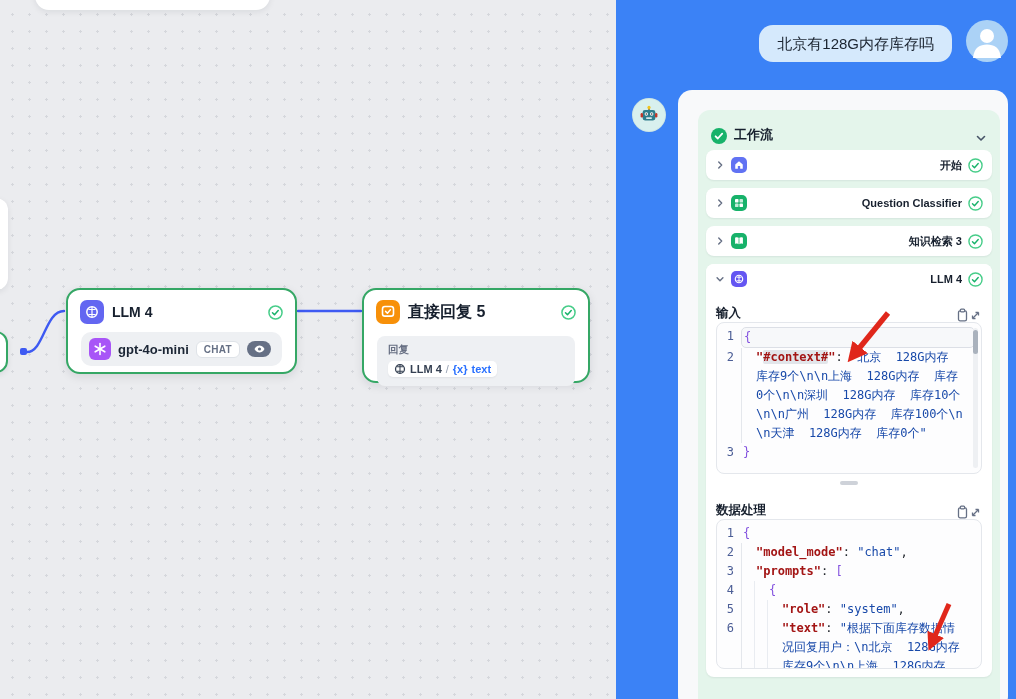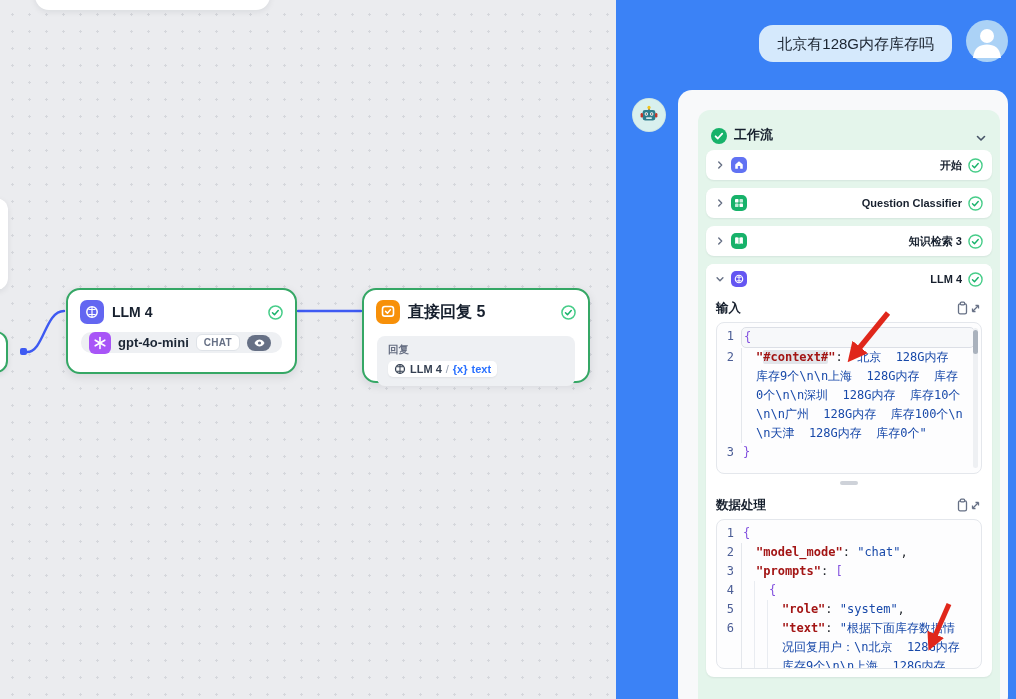--- a/index.html
+++ b/index.html
@@ -19,21 +19,21 @@
     box-shadow:0 2px 6px rgba(16,24,40,.08); }
   .edge-handle { position:absolute; width:7px; height:7px; background:#3e5af2; border-radius:2px; }
 
   .flow-node { position:absolute; background:#fff; border:2px solid #35a765; border-radius:14px;
     box-shadow:0 3px 10px rgba(16,24,40,.10); }
   .node-head { display:flex; align-items:center; gap:8px; padding:10px 12px 8px 12px; }
   .node-ic24 { width:24px; height:24px; border-radius:7px; display:flex; align-items:center; justify-content:center; flex:none; }
   .node-title { font-size:14px; font-weight:700; color:#17202e; flex:1; }
   .ring-check { width:15px; height:15px; flex:none; }
 
-  .model-pill { margin:0 13px; height:21px; background:#eef0f3; border-radius:10px;
+  .model-pill { margin:0 13px; height:34px; background:#eef0f3; border-radius:10px;
     display:flex; align-items:center; gap:7px; padding:0 8px;text-align:center; }
   .gpt-ic { width:22px; height:22px; border-radius:6px; background:#a855f7; display:flex; align-items:center; justify-content:center; flex:none; }
   .model-name { font-size:13px; font-weight:700; color:#1b2534; }
   .chat-badge { font-size:10px; font-weight:700; color:#667085; background:#fff; border:1px solid #dfe3e8;
     border-radius:6px; padding:2px 7px; letter-spacing:.3px; }
   .eye-pill { background:#667085; border-radius:9px; width:24px; height:16px; display:flex; align-items:center; justify-content:center; }
 
   .answer-box { margin:4px 13px; background:#eef0f3; border-radius:8px; padding:7px 11px; }
   .answer-box-label { font-size:10.5px; color:#676f83; font-weight:600; margin-bottom:4px; }
   .var-pill { display:inline-flex; align-items:center; gap:4px; background:#fff; border-radius:5px; padding:2px 6px;
@@ -61,21 +61,21 @@
 
   .trace-row { height:30px; background:#fff; border-radius:8px; box-shadow:0 1px 2px rgba(16,24,40,.07);
     display:flex; align-items:center; gap:6px; padding:0 9px; margin-bottom:8px; }
   .row-chev { flex:none; display:flex; }
   .node-ic16 { width:16px; height:16px; border-radius:5px; display:flex; align-items:center; justify-content:center; flex:none; }
   .row-label { font-size:11px; font-weight:700; color:#17202e; flex:1; white-space:nowrap; overflow:hidden;text-align:right; }
 
   .llm-card { background:#fff; border-radius:8px; box-shadow:0 1px 2px rgba(16,24,40,.07); padding-bottom:8px; }
   .llm-card .trace-row { box-shadow:none; margin-bottom:0; }
   .section { padding:0 10px; }
-  .sec-head { height:28px; display:flex; align-items:center; }
+  .sec-head { height:28px; display:flex; align-items:flex-end; }
   .sec-title { font-size:12.5px; font-weight:700; color:#17202e; flex:1; }
   .sec-ic { display:flex; cursor:pointer; }
 
   .editor { position:relative; border:1px solid #e4e7ec; border-radius:8px; background:#fdfdfe; overflow:hidden;
     font-family:"DejaVu Sans Mono",monospace; font-size:12px; padding:4px 0; }
   .ed1 { height:152px; } .ed2 { height:150px; }
   .cl { display:flex; align-items:flex-start; }
   .ln { width:24px; flex:none; text-align:right; padding-right:7px; color:#4c5e96; line-height:19px; }
   .lc { flex:1; display:flex; align-items:stretch; padding-right:16px; min-width:0; }
   .lc.active { background:#f7f8fa; border:1px solid #dcdfe6; border-radius:5px; margin-right:6px; }

